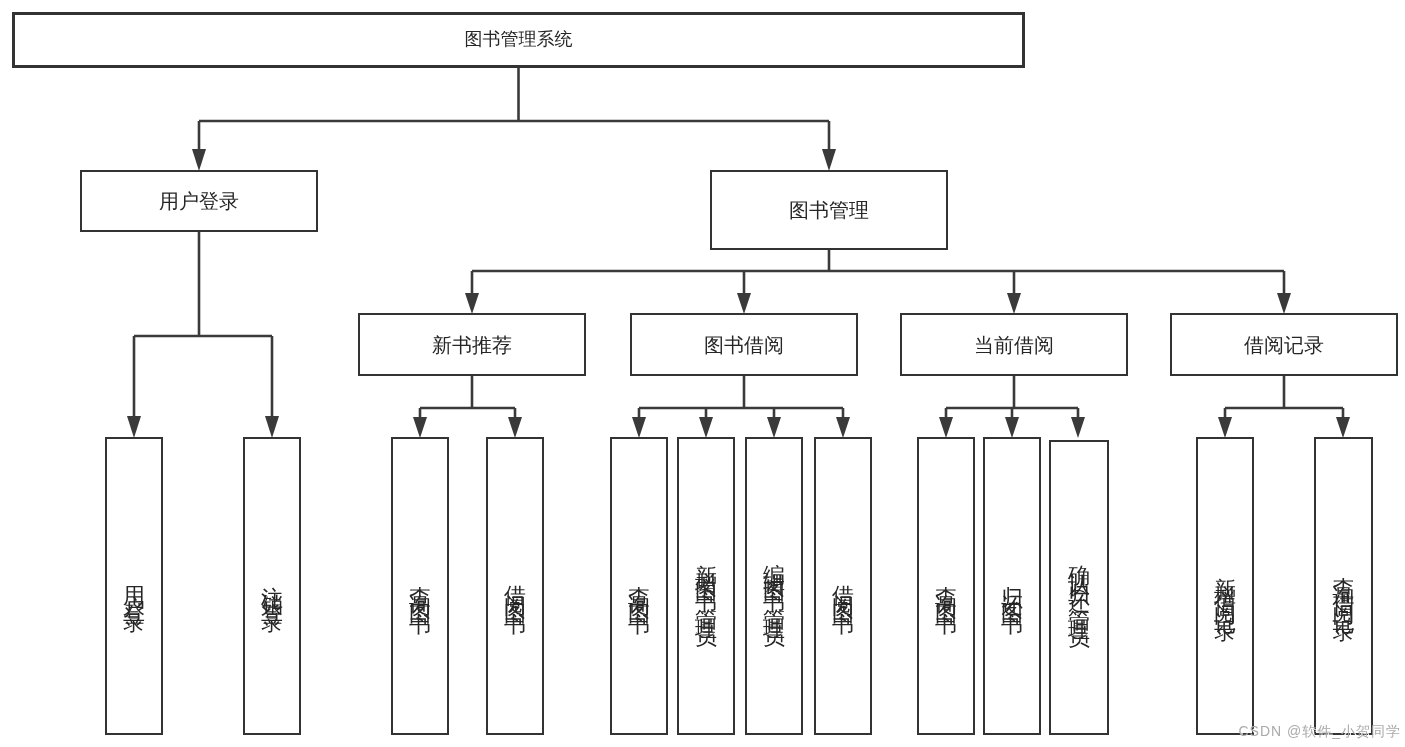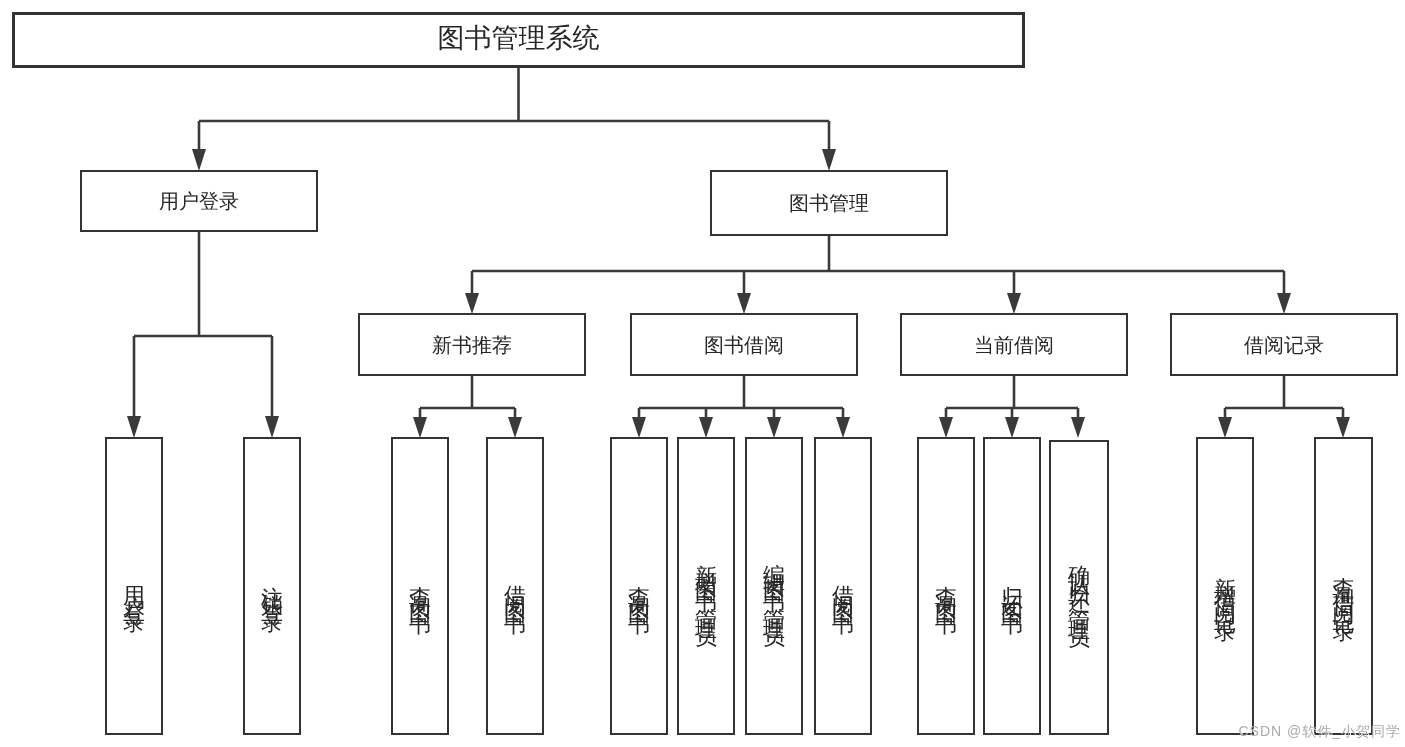--- a/index.html
+++ b/index.html
@@ -38,22 +38,21 @@
     display: flex;
     align-items: center;
     justify-content: center;
     font-size: 20px;
     z-index: 1;
     text-align: center;
     line-height: 1.2;
   }
   .node.root {
     border-width: 3px;
-    font-size: 27px;
-    font-family: Liberation Mono, monospace;
+    font-size: 18px;
   }
   .node.vert {
     writing-mode: vertical-rl;
     text-orientation: mixed;
     font-size: 22px;
     letter-spacing: 9px;
     line-height: 1;
   }
   .watermark {
     position: absolute;
@@ -130,21 +129,21 @@
     <path d="M1225 408 L1343 408"></path>
     <path d="M1225 408 L1225 418"></path>
     <polygon points="1218,417 1232,417 1225,438"></polygon>
     <path d="M1343 408 L1343 418"></path>
     <polygon points="1336,417 1350,417 1343,438"></polygon>
   </svg>
 
   <div class="node root" style="left:12px; top:12px; width:1013px; height:56px;">图书管理系统</div>
 
   <div class="node" style="left:80px; top:170px; width:238px; height:62px;">用户登录</div>
-  <div class="node" style="left:710px; top:170px; width:238px; height:66px;">图书管理</div>
+  <div class="node" style="left:710px; top:170px; width:238px; height:80px;">图书管理</div>
 
   <div class="node" style="left:358px; top:313px; width:228px; height:63px;">新书推荐</div>
   <div class="node" style="left:900px; top:313px; width:228px; height:63px;">当前借阅</div>
   <div class="node" style="left:630px; top:313px; width:228px; height:63px;">图书借阅</div>
   <div class="node" style="left:1170px; top:313px; width:228px; height:63px;">借阅记录</div>
 
   <div class="node vert" style="left:105px; top:437px; width:58px; height:298px;">用户登录</div>
   <div class="node vert" style="left:243px; top:437px; width:58px; height:298px;">注销登录</div>
 
   <div class="node vert" style="left:391px; top:437px; width:58px; height:298px;">查询图书</div>

